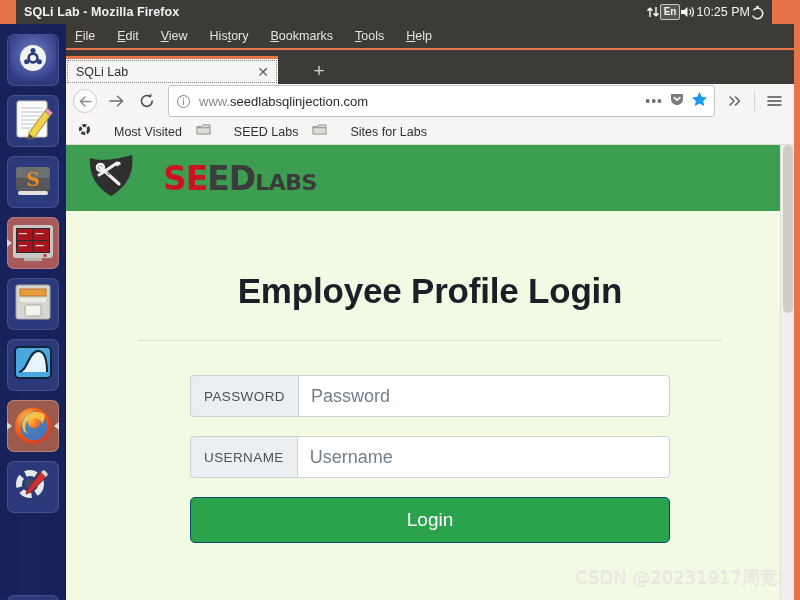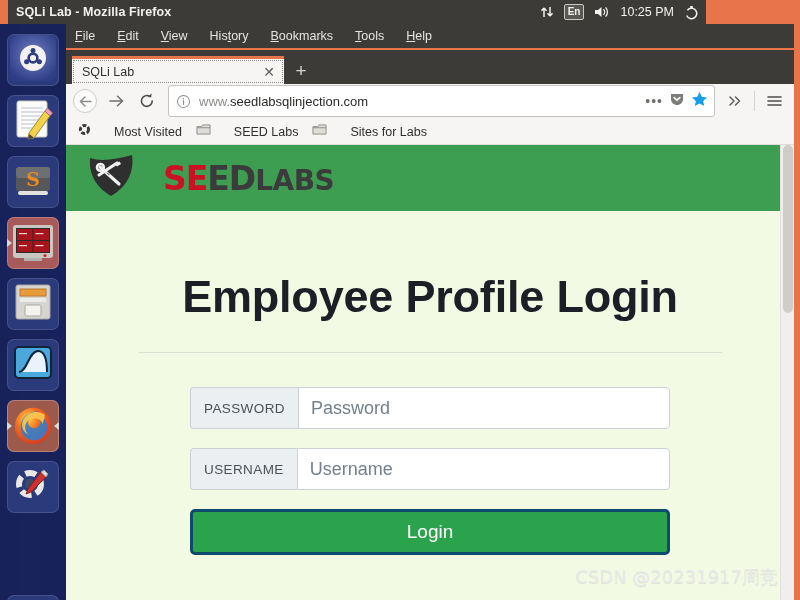--- a/index.html
+++ b/index.html
@@ -15,35 +15,34 @@
 
   #screen {
     position: relative;
     width: 800px;
     height: 600px;
   }
 
   
   .top-panel {
     position: absolute;
-    left: 8px; top: 0;
-    width: 698px; height: 24px;
+    left: 16px; top: 0;
+    width: 756px; height: 24px;
     background: #3c3b37;
     display: flex;
     align-items: center;
     color: #f2f1f0;
     font-size: 12.5px;
     font-weight: bold;
   }
   .win-title { padding-left: 8px; letter-spacing: .1px; }
   .tray {
     margin-left: auto;
     display: flex;
     align-items: center;
-    gap: 10px;
     padding-right: 7px;
     font-weight: normal;
   }
   .tray-item { display: flex; align-items: center; color: #f2f1f0; }
   .kbd-badge {
     border: 1px solid #c9c7c3;
     background: #5a5853;
     border-radius: 2px;
     font-size: 10px;
     line-height: 11px;
@@ -115,21 +114,22 @@
     border-bottom: 2px solid #e8744a;
   }
   .menu-item { cursor: default; white-space: nowrap; }
   .menu-item u { text-decoration: underline; }
 
   .tabstrip {
     height: 34px;
     background: #3c3b37;
     display: flex;
     align-items: flex-end;
-    padding-left: 6px;
+    padding-left: 0;
+    gap: 24px;
   }
   .tab {
     position: relative;
     width: 212px; height: 28px;
     background: #f6f5f4;
     border-top: 3px solid #e8744a;
     display: flex; align-items: center;
     padding: 0 6px 0 10px;
     font-size: 12.5px;
     color: #30302e;
@@ -236,31 +236,31 @@
     font-weight: bold;
     font-size: 33px;
     letter-spacing: -1px;
     line-height: 1;
     display: flex; align-items: baseline;
   }
   .logo-se { color: #cc1122; }
   .logo-ed { color: #3b3b3b; }
   .logo-labs {
     color: #3b3b3b;
-    font-size: 28px;
+    font-size: 22px;
     font-weight: bold;
     letter-spacing: -.5px;
   }
 
   .container {
     padding: 0 42px;
   }
   .page-title {
     text-align: center;
-    font-size: 45px;
+    font-size: 35px;
     font-weight: bold;
     color: #1c1f26;
     margin-top: 60px;
     letter-spacing: -.2px;
   }
   .hr {
     height: 1px; background: #dadfd0;
     margin: 29px 30px 0;
   }
   .form {
@@ -294,21 +294,21 @@
     padding: 0 12px;
     font-family: "Liberation Sans", sans-serif;
     min-width: 0;
   }
   .field::placeholder { color: #73808c; opacity: 1; }
   .login-btn {
     display: block;
     width: 100%;
     height: 46px;
     background: #2ba24c;
-    border: 3px solid #0c4a6e;
+    border: 1px solid #0c4a6e;
     border-radius: 5px;
     color: #ffffff;
     font-size: 19px;
     font-family: "Liberation Sans", sans-serif;
     margin-top: 3px;
     cursor: pointer;
   }
 
   .watermark {
     position: absolute;

